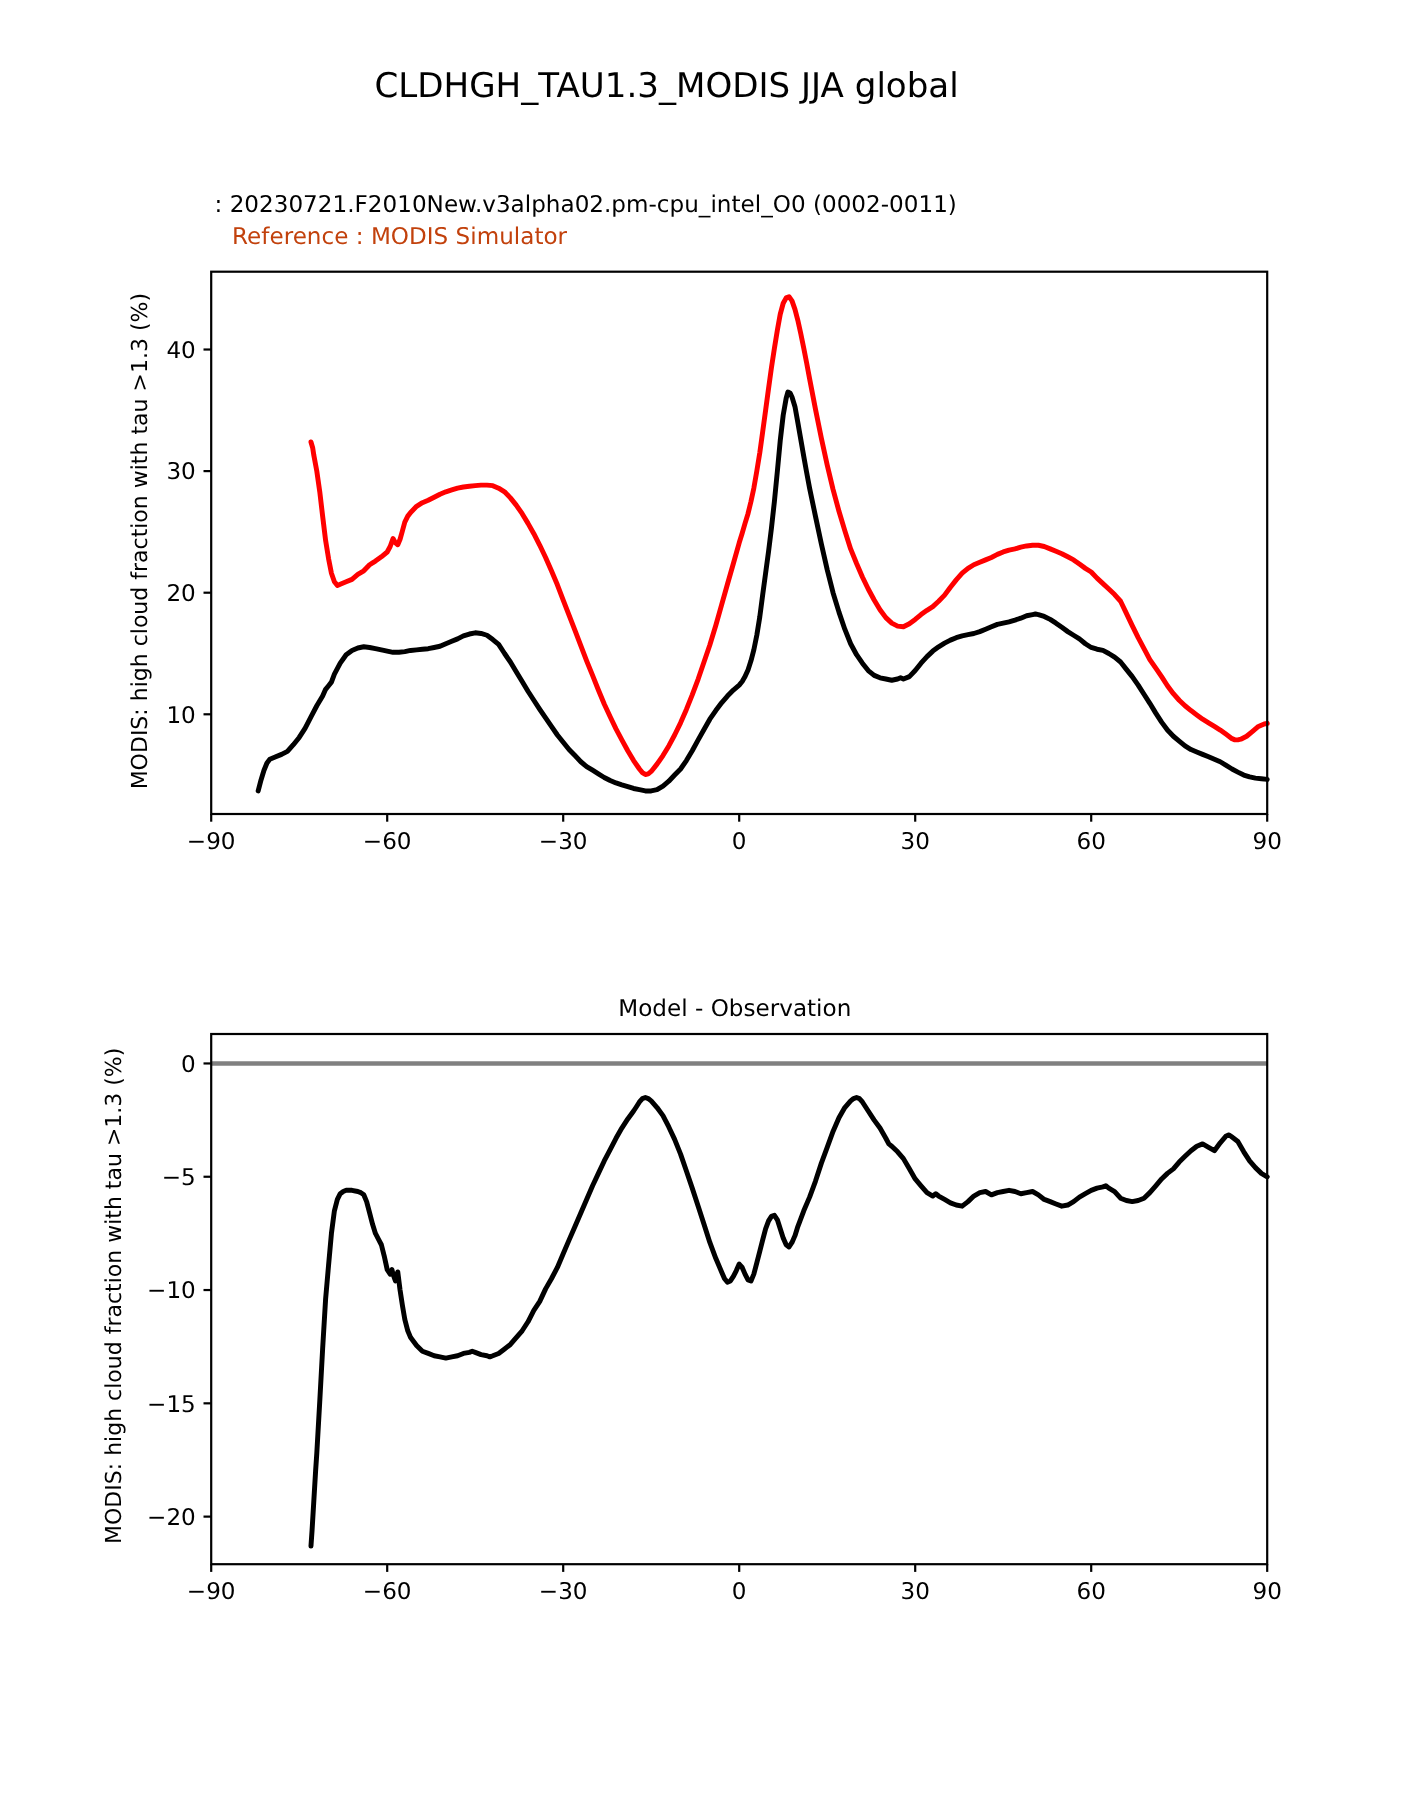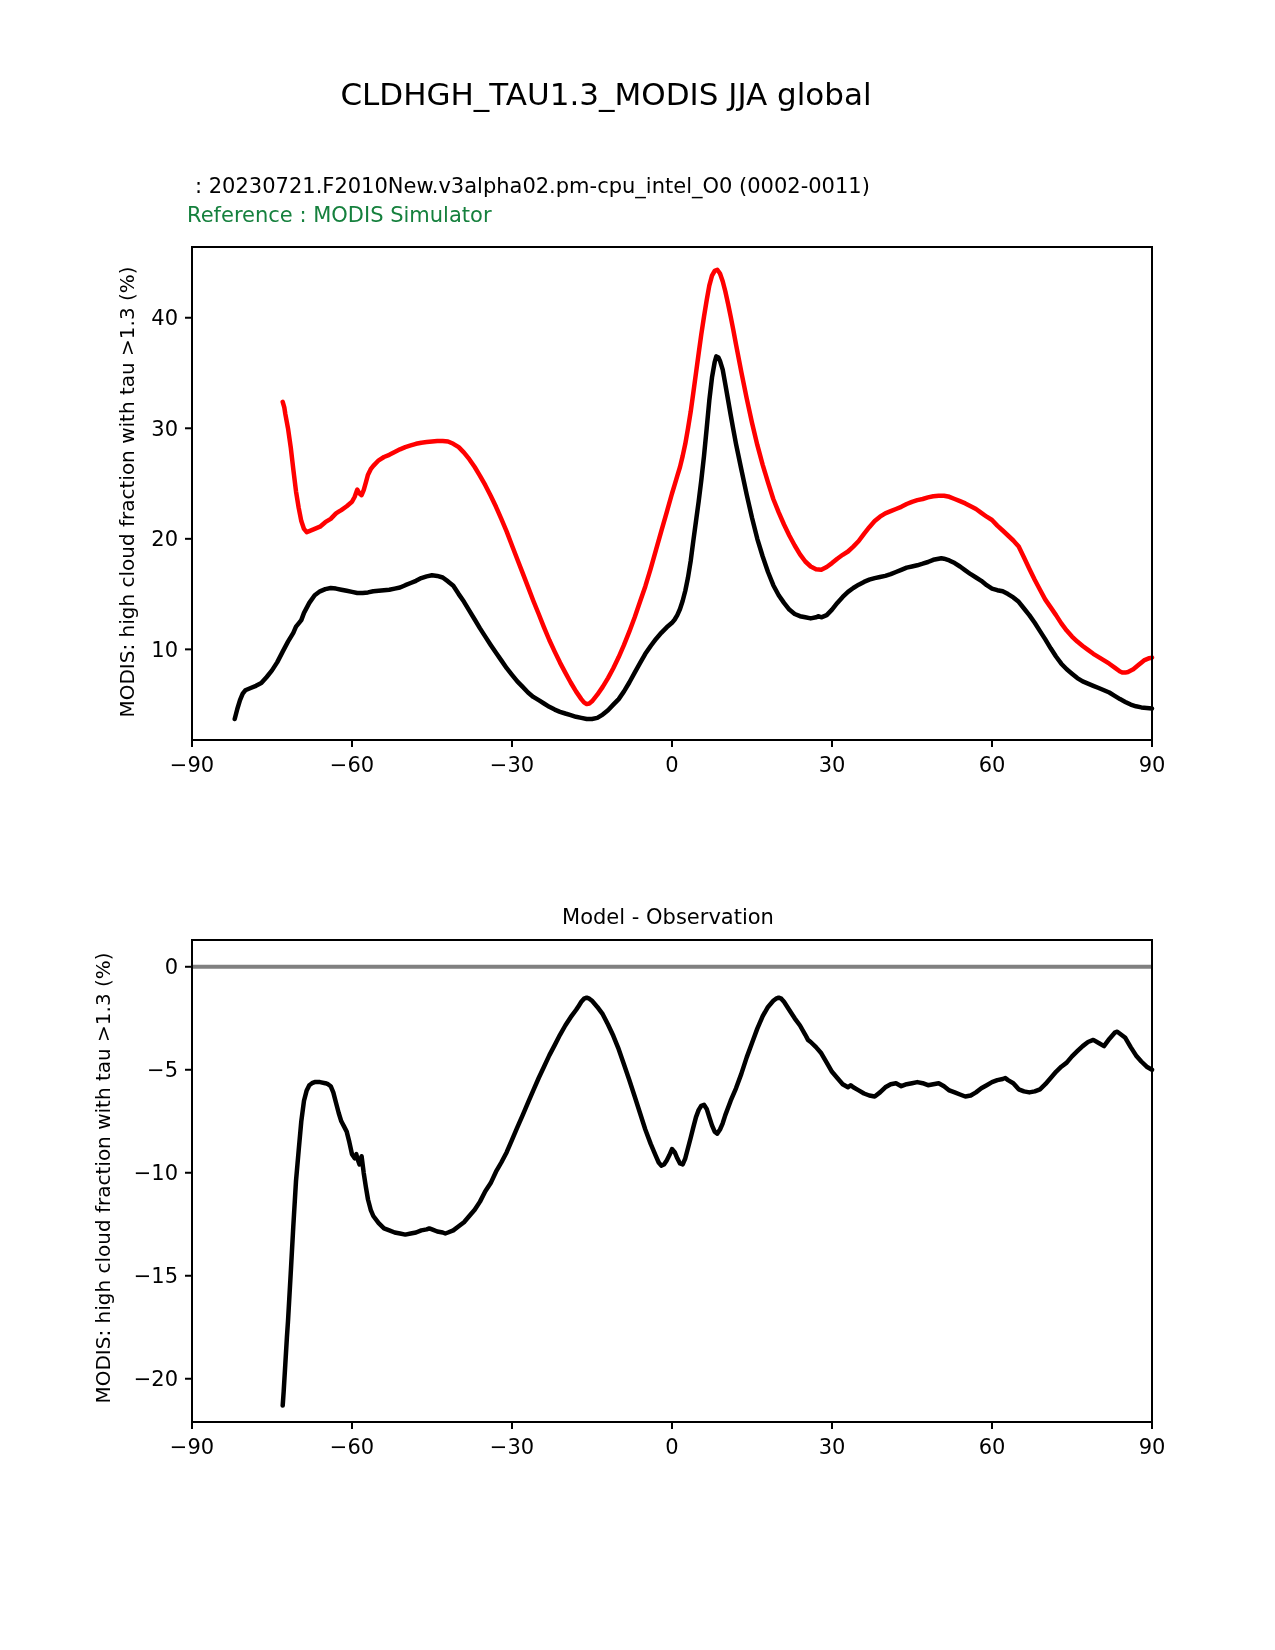--- a/index.html
+++ b/index.html
@@ -4,21 +4,21 @@
 <style>
   html,body{margin:0;padding:0;background:#ffffff;}
   .page{
     position:relative;
     width:1275px;height:1650px;
     background:#ffffff;
     font-family:"DejaVu Sans","Liberation Sans",sans-serif;
     overflow:hidden;
   }
   .fig-title{
-    position:absolute;top:76px;left:0;width:1212px;
+    position:absolute;top:60px;left:0;width:1212px;
     text-align:center;font-size:31px;color:#000;white-space:nowrap;
   }
   .model-line{
     position:absolute;top:174px;left:195px;
     font-size:21px;color:#000;white-space:nowrap;
   }
   .reference-line{
     position:absolute;top:203px;left:187px;
     font-size:21px;color:#ff0000;white-space:nowrap;
   }
@@ -34,21 +34,21 @@
   }
   svg.charts{position:absolute;left:0;top:0;}
   svg text{font-family:"DejaVu Sans","Liberation Sans",sans-serif;}
 </style>
 </head>
 <body>
 
 <div class="page">
   <div class="fig-title">CLDHGH_TAU1.3_MODIS JJA global</div>
   <div class="model-line">: 20230721.F2010New.v3alpha02.pm-cpu_intel_O0 (0002-0011)</div>
-  <div class="reference-line" style="color: #15803d;">Reference : MODIS Simulator</div>
+  <div class="reference-line" style="color: #c2410c; margin-left: 24px;">Reference : MODIS Simulator</div>
   <div class="ylabel ylabel-top">MODIS: high cloud fraction with tau &gt;1.3 (%)</div>
   <div class="diff-title">Model - Observation</div>
   <div class="ylabel ylabel-bottom">MODIS: high cloud fraction with tau &gt;1.3 (%)</div>
   <svg class="charts" id="charts" width="1275" height="1650" viewBox="0 0 1275 1650">
       <line x1="192" y1="740" x2="192" y2="747" stroke="#000" stroke-width="2"></line>
       <text x="192" y="772" text-anchor="middle" font-size="21" fill="#000">−90</text>
       <line x1="352" y1="740" x2="352" y2="747" stroke="#000" stroke-width="2"></line>
       <text x="352" y="772" text-anchor="middle" font-size="21" fill="#000">−60</text>
       <line x1="512" y1="740" x2="512" y2="747" stroke="#000" stroke-width="2"></line>
       <text x="512" y="772" text-anchor="middle" font-size="21" fill="#000">−30</text>

